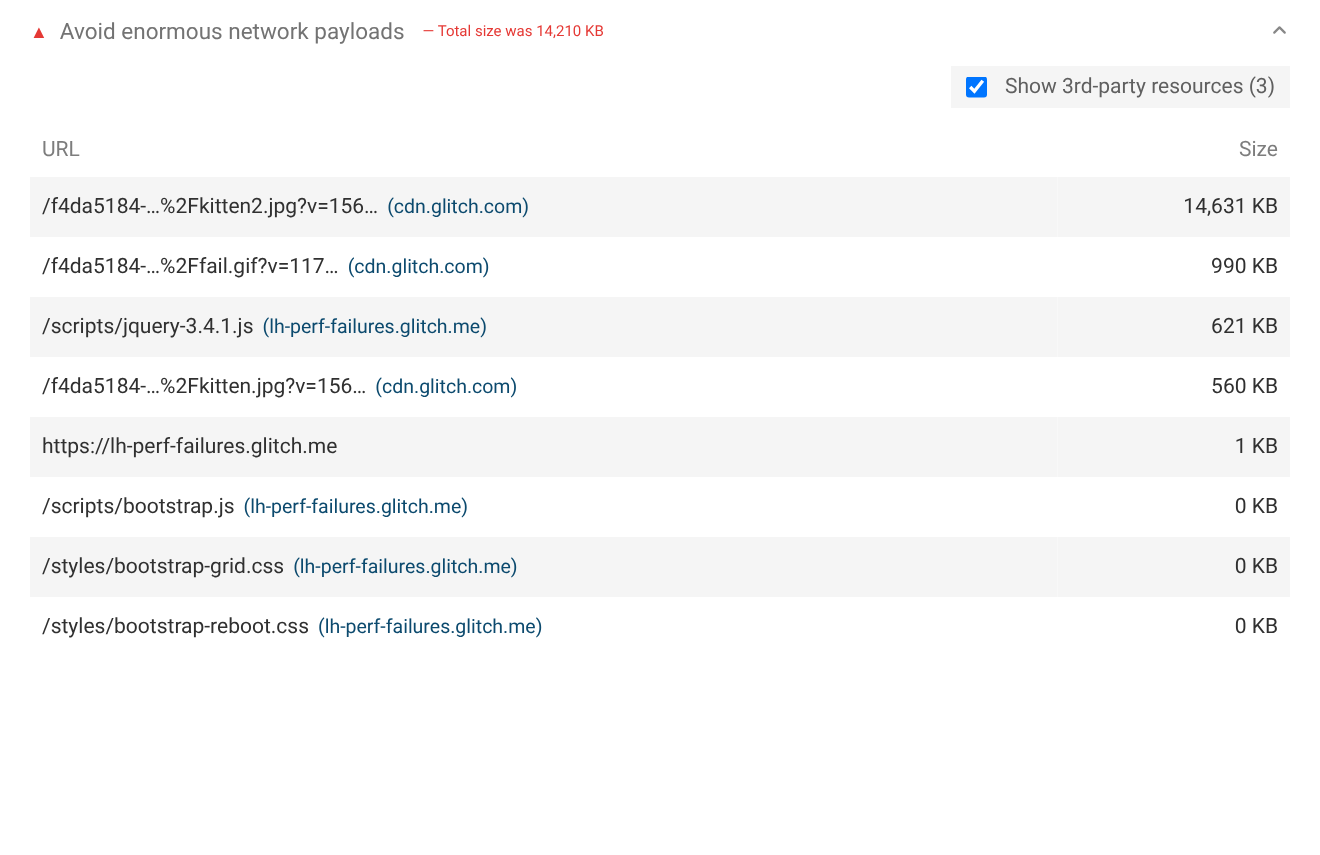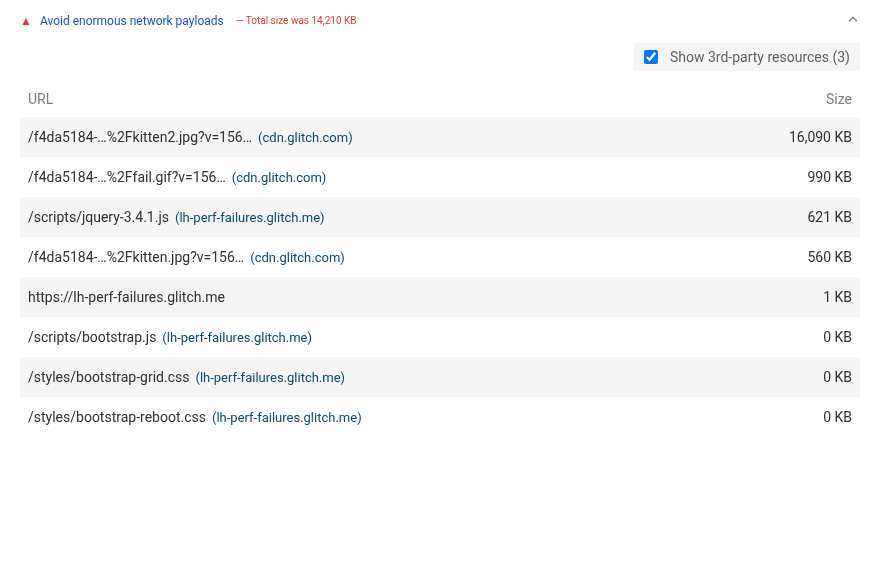--- a/index.html
+++ b/index.html
@@ -23,22 +23,22 @@
       gap: 8px;
       margin-bottom: 14px;
       cursor: pointer;
     }
     .triangle-icon {
       color: #e53935;
       font-size: 12px;
       line-height: 1;
     }
     .title {
-      color: #1d4ed8;
-      font-size: 12px;
+      color: #737373;
+      font-size: 15px;
       text-align: right;
     }
     .total-size {
       color: #e53935;
       font-size: 10px;
       margin-left: 4px;
     }
     .chevron {
       margin-left: auto;
       color: #888;
@@ -160,26 +160,26 @@
       </tr>
     </thead>
     <tbody id="tbody-rows">
     <tr>
           <td>
             <div class="url-cell">
               <span class="url-path">/f4da5184-…%2Fkitten2.jpg?v=156…</span>
               <span class="url-origin">(cdn.glitch.com)</span>
             </div>
           </td>
-          <td><span class="size-value">16,090</span> <span class="size-unit">KB</span></td>
-        </tr>
-        <tr>
-          <td>
-            <div class="url-cell">
-              <span class="url-path">/f4da5184-…%2Ffail.gif?v=156…</span>
+          <td><span class="size-value">14,631</span> <span class="size-unit">KB</span></td>
+        </tr>
+        <tr>
+          <td>
+            <div class="url-cell">
+              <span class="url-path">/f4da5184-…%2Ffail.gif?v=117…</span>
               <span class="url-origin">(cdn.glitch.com)</span>
             </div>
           </td>
           <td><span class="size-value">990</span> <span class="size-unit">KB</span></td>
         </tr>
         <tr>
           <td>
             <div class="url-cell">
               <span class="url-path">/scripts/jquery-3.4.1.js</span>
               <span class="url-origin">(lh-perf-failures.glitch.me)</span>

